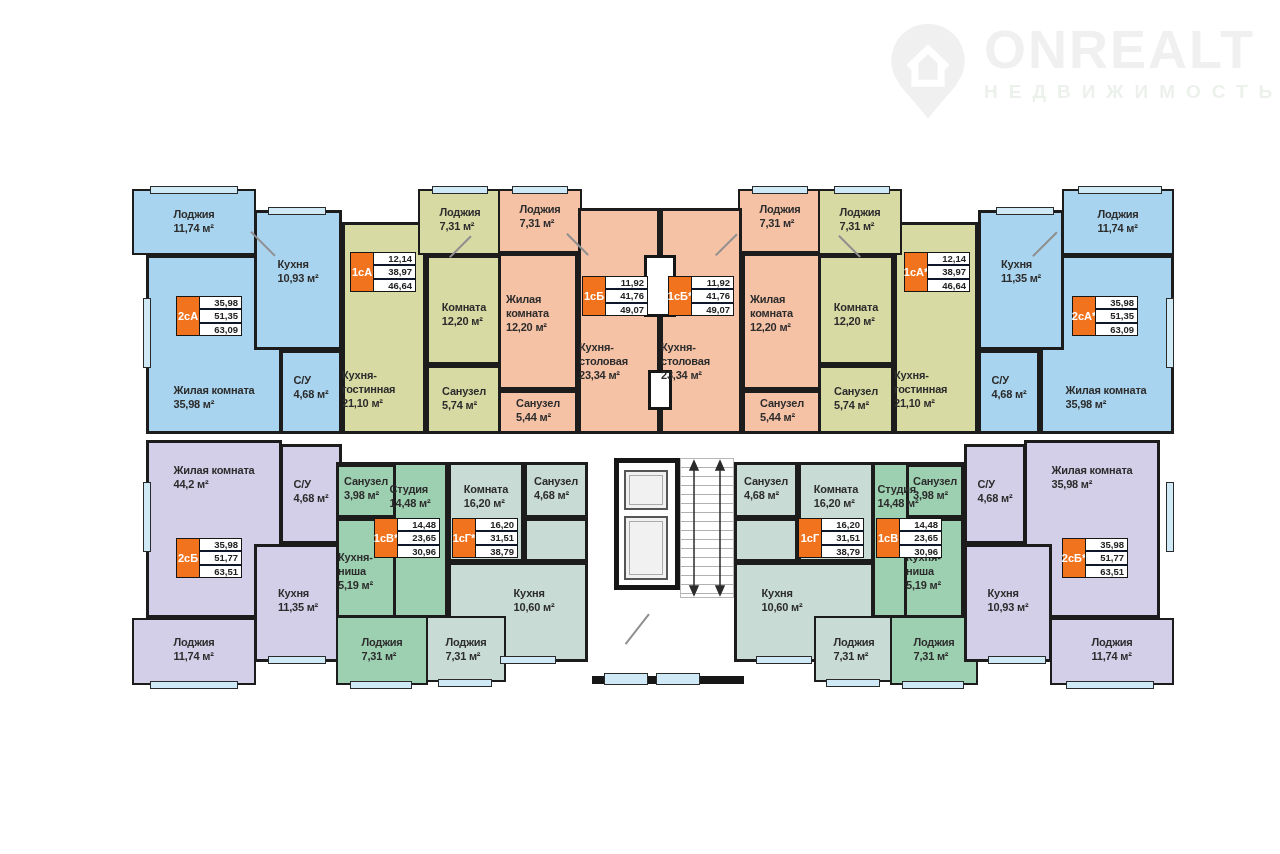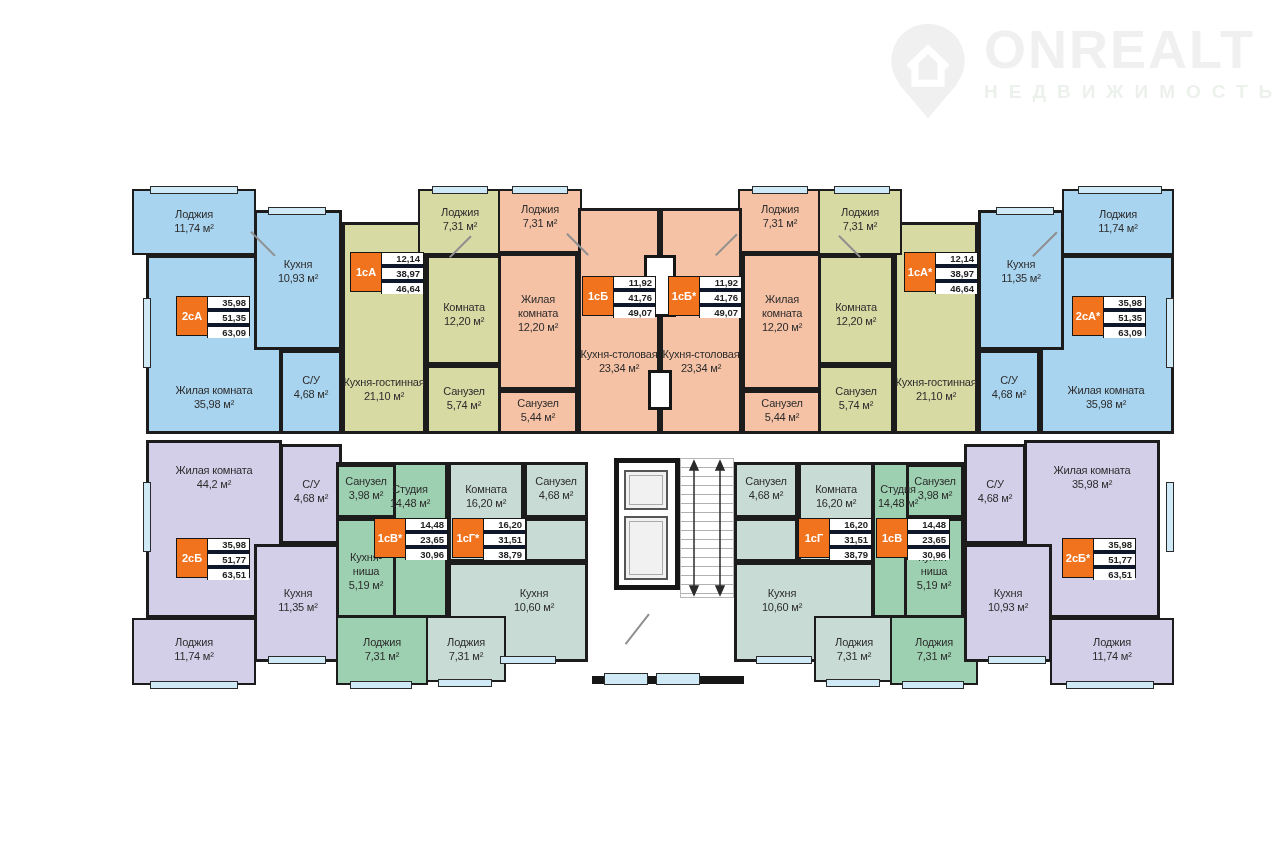--- a/index.html
+++ b/index.html
@@ -1,31 +1,31 @@
 <!DOCTYPE html>
 <html style="--accent: #f2731e; --win: #cfe9f7;"><head>
 <meta charset="utf-8">
 <style>
   * { margin:0; padding:0; box-sizing:border-box; }
   html,body { width:1280px; height:854px; background:#ffffff; font-family:"Liberation Sans", sans-serif; }
   .plan { position:absolute; left:0; top:0; width:1280px; height:854px; background:#fff; overflow:hidden; }
   .apt { position:absolute; left:0; top:0; width:100%; height:100%; pointer-events:none; }
   .room { position:absolute; border:3px solid #1c1c1c; background:#ddd; }
   .room.lodge { border-width:2px; }
-  .lbl { position:absolute; transform:translate(-50%,-50%); text-align:center; font-weight:normal;
+  .lbl { position:absolute; transform:translate(-50%,-50%); text-align:left; font-weight:bold;
          font-size:11px; line-height:1.25; color:#2c2c2c; white-space:nowrap; z-index:5; letter-spacing:-0.2px; }
   .lbl.wrap { white-space:normal; }
   .lbl .nm, .lbl .ar { display:block; }
   .badge { position:absolute; display:flex; background:#fff; border:1px solid #161616; z-index:8; height:40px; pointer-events:auto; }
-  .badge .bl { width:30px; background:var(--accent,#f2731e); color:#fff; display:flex; align-items:center;
+  .badge .bl { width:22px; background:var(--accent,#f2731e); color:#fff; display:flex; align-items:center;
                justify-content:center; font-weight:bold; font-size:11px; }
   .badge .bvs { width:42px; display:flex; flex-direction:column; }
   .badge .bv { flex:1; border-left:1px solid #161616; font-size:9.5px; font-weight:bold; color:#222;
                display:flex; align-items:center; justify-content:flex-end; padding-right:3px; background:#fff; }
-  .badge .bv + .bv { border-top:4px solid #0f172a;padding-left:33px; }
+  .badge .bv + .bv { border-top:2px solid #0f172a;padding-left:33px; }
   .window { position:absolute; background:var(--win,#cfe9f7); border:1px solid #2a2a2a; z-index:7; }
   .door { position:absolute; width:1.5px; background:#8f8f8f; z-index:6; transform-origin:top center; }
   .stairs { position:absolute; left:680px; top:458px; width:54px; height:140px;
             background:repeating-linear-gradient(to bottom,#ffffff 0 8px,#b0b0b0 8px 9px); border:1px solid #b8b8b8; }
   .stairs-arrows { position:absolute; left:680px; top:458px; z-index:6; }
   .ev-outer { position:absolute; left:614px; top:458px; width:66px; height:132px; border:5px solid #161616; background:#fff; }
   .ev-cab { position:absolute; border:2px solid #555; background:#f1f1f1; }
   .ev-cab::after { content:""; position:absolute; inset:3px; border:1px solid #aaa; }
   .shaft { position:absolute; background:#fff; border:3px solid #161616; z-index:4; }
   .bwall { position:absolute; background:#161616; z-index:6; }

